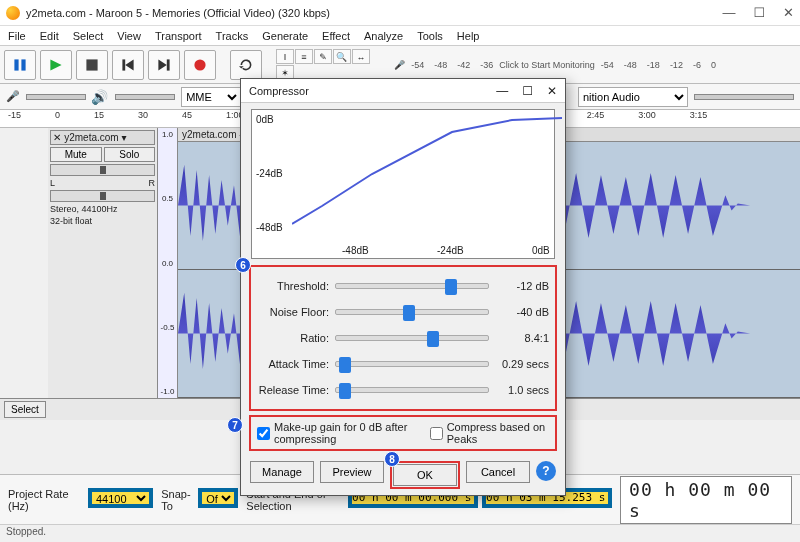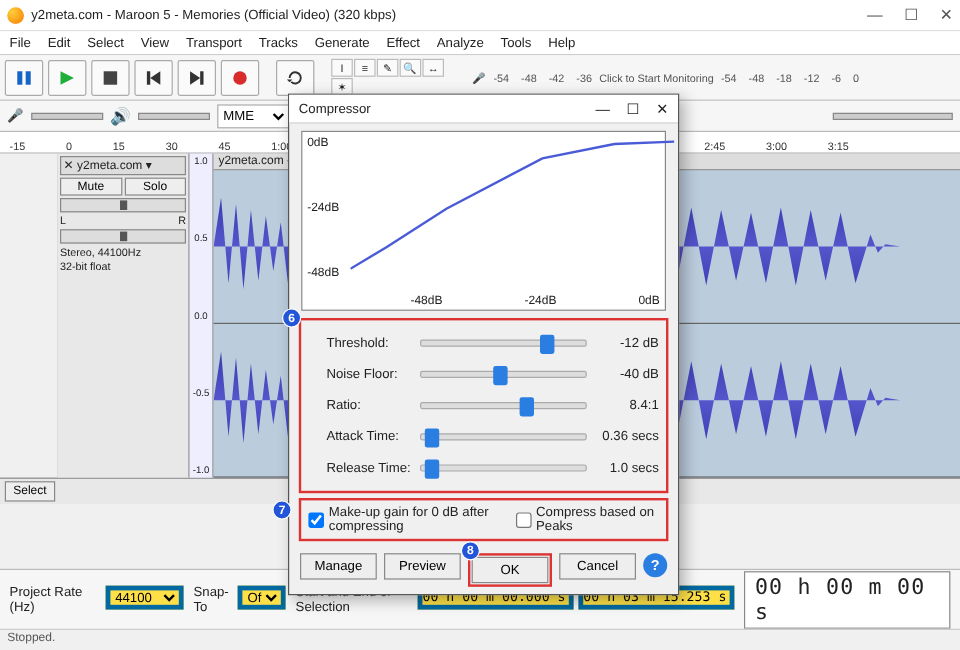--- a/index.html
+++ b/index.html
@@ -13,21 +13,21 @@
   .tbtn { width: 32px; height: 30px; border: 1px solid #aaa; background: #fafafa; display: flex; align-items: center; justify-content: center; border-radius: 2px; }
   .tbtn svg { width: 14px; height: 14px; }
   .sep { width: 6px; }
   .toolicons { display: flex; flex-wrap: wrap; width: 110px; gap: 1px; }
   .toolicons .ti { width: 18px; height: 15px; border: 1px solid #bbb; background: #fafafa; font-size: 9px; display:flex;align-items:center;justify-content:center;}
   .meter { flex: 1; height: 28px; display:flex; align-items:center; font-size:9px; color:#555; gap:6px; padding:0 4px;}
   .meter .scale { display:flex; gap:10px; }
   .devbar { height: 26px; background: #f6f6f6; border-bottom: 1px solid #bbb; display: flex; align-items: center; padding: 0 6px; gap: 6px; }
   .devbar select { font-size: 11px; height: 20px; border:1px solid #aaa; background:#fff; }
   .devbar .spk { font-size:14px;}
-  .timeline { height: 18px; background: #fff; border-bottom: 1px solid #bbb; display:flex; align-items:flex-end; font-size:9px; color:#333; }
+  .timeline { height: 18px; background: #fff; border-bottom: 1px solid #bbb; display:flex; align-items:flex-start; font-size:9px; color:#333; }
   .tracks { height: 270px; background:#aab; position:relative; display:flex;margin-left:48px;}
   .trackhdr { width:110px; background:#e8e8e8; border-right:1px solid #888; display:flex; flex-direction:column; padding:2px; gap:2px;}
   .trackhdr .row{display:flex;gap:2px;}
   .trackhdr button{font-size:10px;flex:1;border:1px solid #888;background:#eee;padding:1px 2px;}
   .trackhdr .sld{height:12px;background:#ddd;border:1px solid #888;position:relative;}
   .trackhdr .sld::after{content:"";position:absolute;left:48%;top:1px;width:6px;height:8px;background:#555;}
   .wave { flex:1; display:flex; flex-direction:column;}
   .wv { flex:1; background:#bcd; border-bottom:1px solid #666; position:relative; overflow:hidden;}
   .wv::before{content:"";position:absolute;left:0;right:0;top:10%;bottom:10%;background:linear-gradient(#33a,#55c,#33a);clip-path:polygon(0 50%,1% 10%,2% 80%,3% 15%,4% 85%,5% 20%,6% 78%,7% 25%,8% 70%,9% 30%,10% 82%,12% 18%,14% 76%,16% 24%,18% 80%,20% 20%,22% 78%,24% 18%,26% 84%,28% 16%,30% 82%,32% 20%,34% 76%,36% 22%,38% 80%,40% 18%,42% 82%,44% 20%,46% 78%,48% 22%,50% 80%,52% 18%,54% 82%,56% 20%,58% 78%,60% 22%,62% 80%,64% 18%,66% 82%,68% 20%,70% 78%,72% 22%,74% 80%,76% 18%,78% 82%,80% 20%,82% 78%,84% 22%,86% 80%,88% 40%,89% 55%,90% 48%,92% 50%,100% 50%);}
   .selectbar{height:22px;background:#e8e8e8;border-top:1px solid #888;display:flex;align-items:center;padding:0 4px;}
@@ -40,21 +40,21 @@
   
   .dlg{position:absolute;left:240px;top:78px;width:326px;background:#f0f0f0;border:1px solid #555;box-shadow:4px 4px 12px rgba(0,0,0,.3);}
   .dlg .dtitle{height:24px;background:#fff;display:flex;align-items:center;padding:0 8px;border-bottom:1px solid #ccc;}
   .dlg .dtitle .wbtns{margin-left:auto;display:flex;gap:14px;font-size:12px;}
   .dlg .graph{margin:6px 10px;height:150px;background:#fff;border:1px solid #888;position:relative;}
   .dlg .graph .ylab{position:absolute;left:4px;font-size:10px;}
   .dlg .graph .xlab{position:absolute;bottom:2px;font-size:10px;}
   .dlg .graph svg{position:absolute;left:40px;top:4px;right:6px;bottom:18px;width:270px;height:120px;}
   .dlg .params{margin:4px 8px;padding:6px 6px;border:2px solid #d33;}
   .dlg .prow{display:flex;align-items:center;height:26px;gap:6px;}
-  .dlg .prow .lab{width:72px;font-size:11px;margin-left:15px;}
+  .dlg .prow .lab{width:72px;text-align:right;font-size:11px;}
   .dlg .prow .slider{flex:1;height:6px;background:#ddd;border:1px solid #aaa;position:relative;border-radius:2px;}
   .dlg .prow .slider .thumb{position:absolute;top:-5px;width:12px;height:16px;background:#2a7de1;border-radius:2px;}
   .dlg .prow .val{width:54px;text-align:right;font-size:11px;}
   .dlg .chkrow{margin:4px 8px;padding:4px 6px;border:2px solid #d33;display:flex;align-items:center;font-size:11px;}
   .dlg .chkrow label{display:flex;align-items:center;gap:4px;}
   .dlg .btns{display:flex;gap:6px;justify-content:center;padding:6px;}
   .dlg .btns button{width:64px;height:22px;font-size:11px;border:1px solid #888;background:#eee;}
   .dlg .btns .okwrap{border:2px solid #d33;padding:1px;}
   .dlg .help{width:20px;height:20px;border-radius:50%;background:#2a7de1;color:#fff;display:flex;align-items:center;justify-content:center;font-weight:bold;font-size:12px;}
   .badge{position:absolute;width:16px;height:16px;border-radius:50%;background:#2255d8;color:#fff;font-size:10px;font-weight:bold;display:flex;align-items:center;justify-content:center;border:1px solid #fff;}
@@ -158,20 +158,21 @@
 
 <div class="devbar">
   <span>🎤</span>
   <span style="width:60px;height:6px;background:#ccc;border:1px solid #888;display:inline-block"></span>
   <span class="spk">🔊</span>
   <span style="width:60px;height:6px;background:#ccc;border:1px solid #888;display:inline-block"></span>
   <select style="width:60px"><option>MME</option></select>
   <span>🎤</span>
   <select style="width:170px"><option>Microphone (High Definition Audio</option></select>
   <span style="flex:1"></span>
+  <select style="width:110px"><option>nition Audio</option></select>
   <span style="width:100px;height:6px;background:#ccc;border:1px solid #888;display:inline-block"></span>
 </div>
 
 <div class="timeline" id="timeline">
     <span style="margin-left: 8px;">-15</span>
     <span style="margin-left: 34px;">0</span>
     <span style="margin-left: 34px;">15</span>
     <span style="margin-left: 34px;">30</span>
     <span style="margin-left: 34px;">45</span>
     <span style="margin-left: 34px;">1:00</span>
@@ -283,21 +284,21 @@
           <div class="slider">
             <div class="thumb" style="left:60%"></div>
           </div>
           <span class="val">8.4:1</span>
         </div>
         <div class="prow">
           <span class="lab">Attack Time:</span>
           <div class="slider">
             <div class="thumb" style="left:2%"></div>
           </div>
-          <span class="val">0.36 secs</span>
+          <span class="val">0.29 secs</span>
         </div>
         <div class="prow">
           <span class="lab">Release Time:</span>
           <div class="slider">
             <div class="thumb" style="left:2%"></div>
           </div>
           <span class="val">1.0 secs</span>
         </div>
       </div>
   </div>

